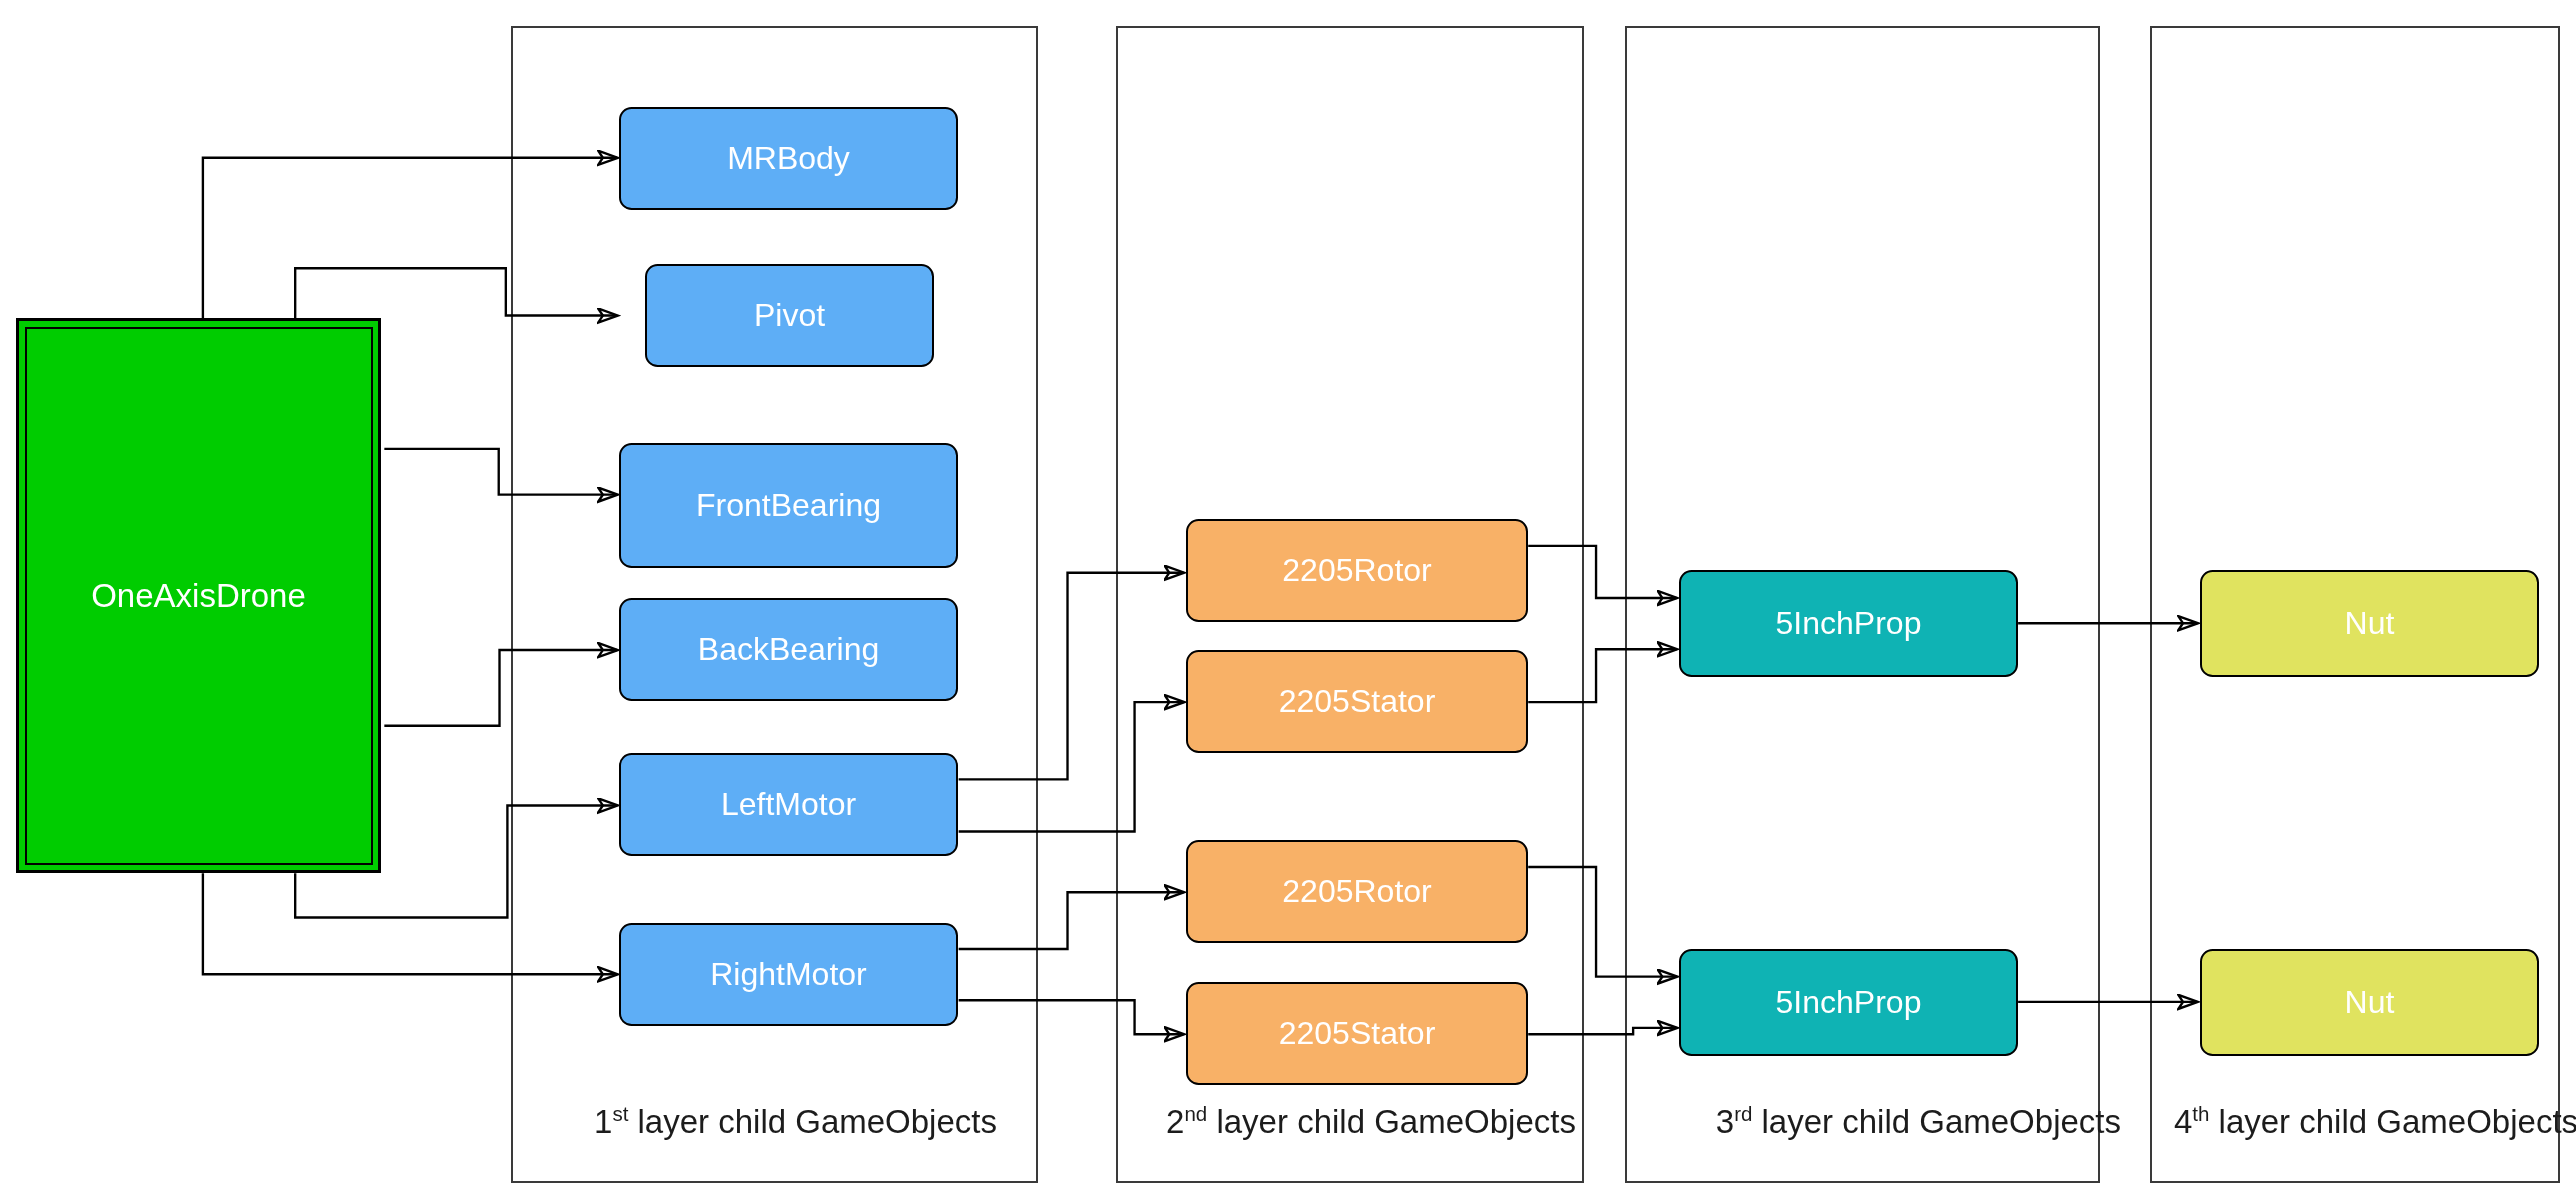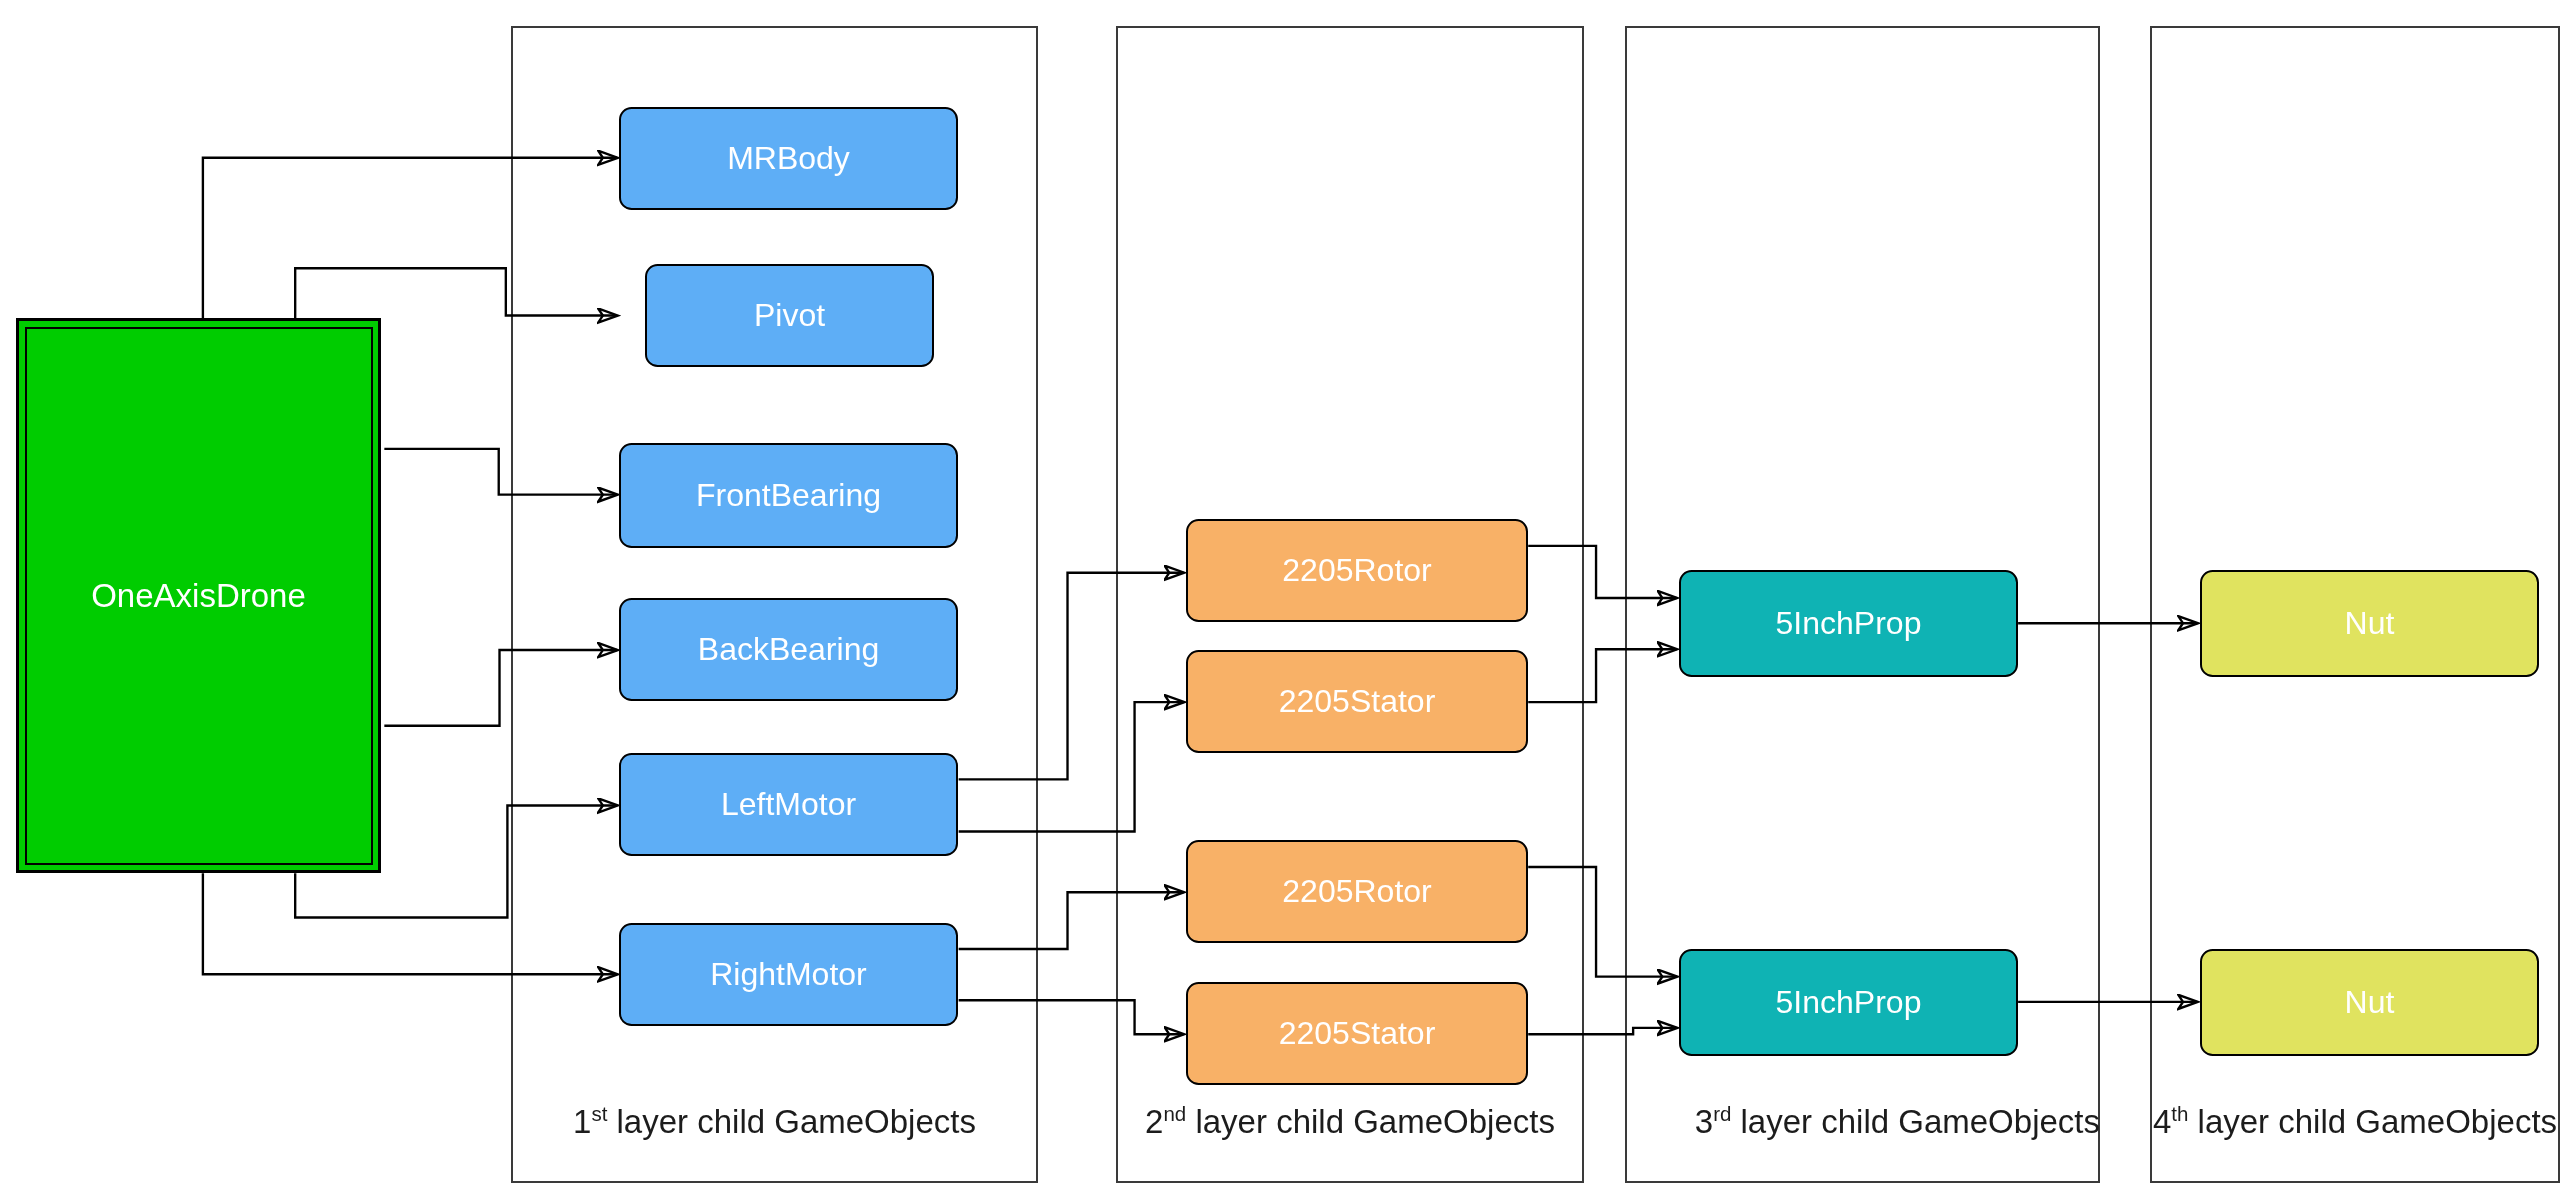--- a/index.html
+++ b/index.html
@@ -49,20 +49,21 @@
     font-size:33px;
   }
   .caption{
     position:absolute;
     top:1103px;
     text-align:center;
     color:var(--caption);
     font-size:33px;
     z-index:1;
     white-space:nowrap;
+    padding-left:21px;
   }
   .caption sup{font-size:20.5px;line-height:0;}
 </style>
 </head>
 <body>
 
 <div class="canvas">
 
   <div class="col" style="left:511px;top:26px;width:527px;height:1157px;"></div>
   <div class="col" style="left:1116px;top:26px;width:468px;height:1157px;"></div>
@@ -111,21 +112,21 @@
       <span>OneAxisDrone</span>
     </div>
   </div>
 
   <div class="node blue" style="left:619px;top:107px;width:339px;height:103px;">
       <span>MRBody</span>
     </div>
   <div class="node blue" style="left:645px;top:264px;width:289px;height:103px;">
       <span>Pivot</span>
     </div>
-  <div class="node blue" style="left:619px;top:443px;width:339px;height:105px;">
+  <div class="node blue" style="left:619px;top:443px;width:339px;height:125px;">
       <span>FrontBearing</span>
     </div>
   <div class="node blue" style="left:619px;top:598px;width:339px;height:103px;">
       <span>BackBearing</span>
     </div>
   <div class="node blue" style="left:619px;top:753px;width:339px;height:103px;">
       <span>LeftMotor</span>
     </div>
   <div class="node blue" style="left:619px;top:923px;width:339px;height:103px;">
       <span>RightMotor</span>

